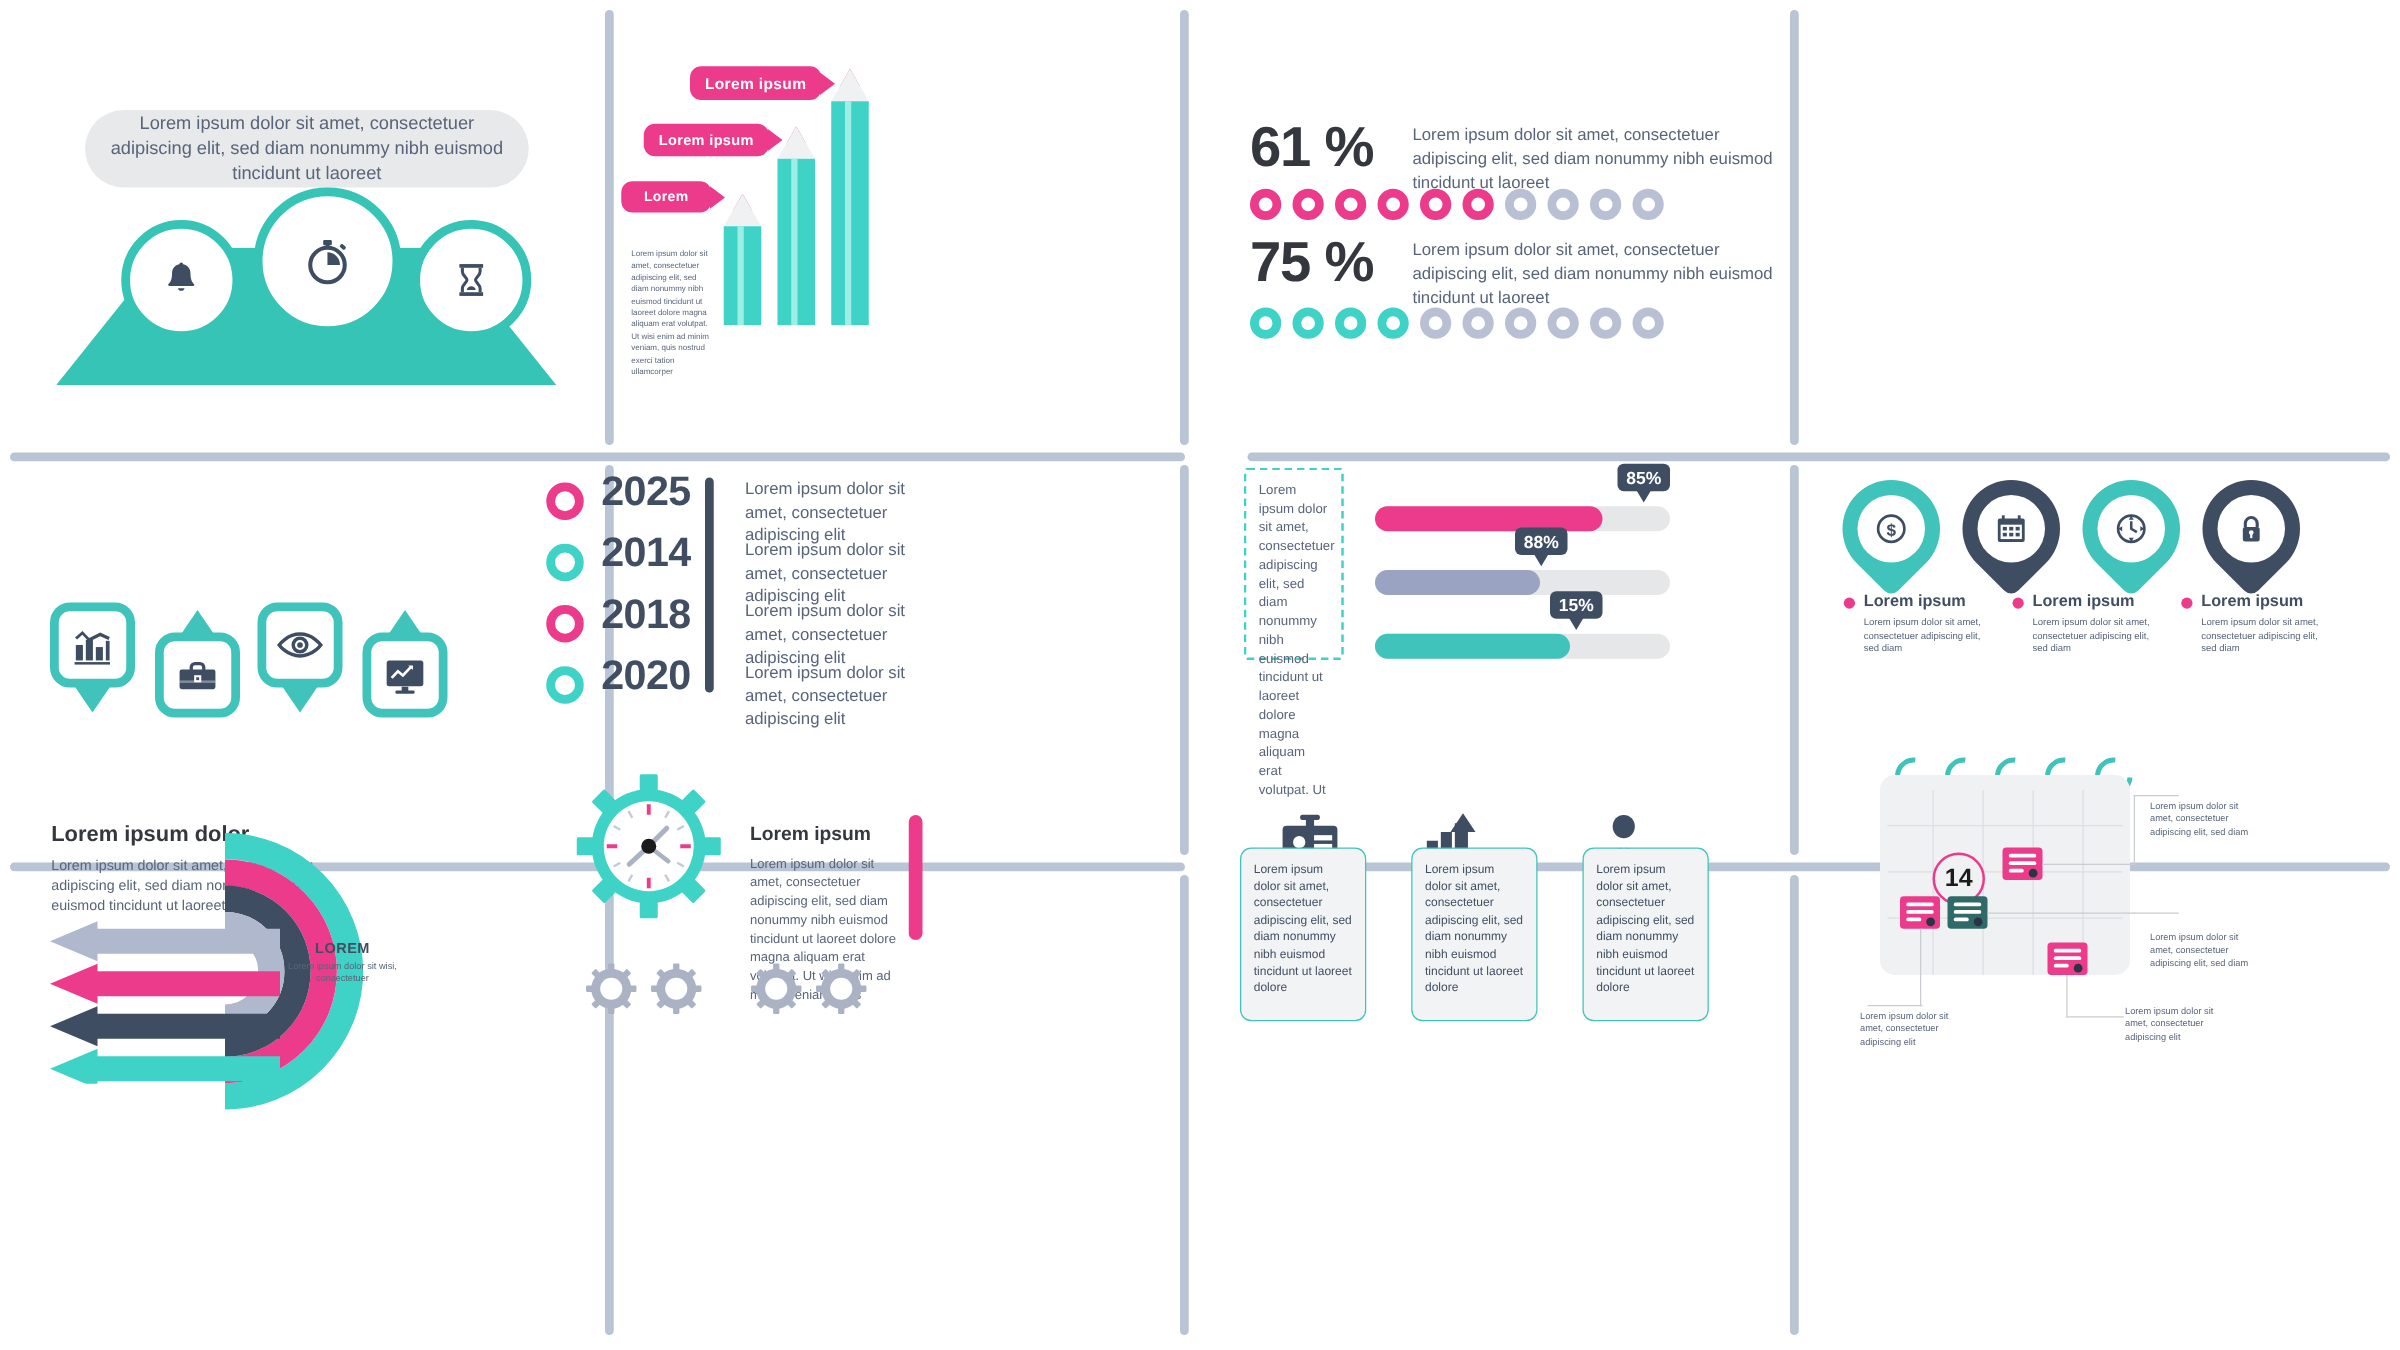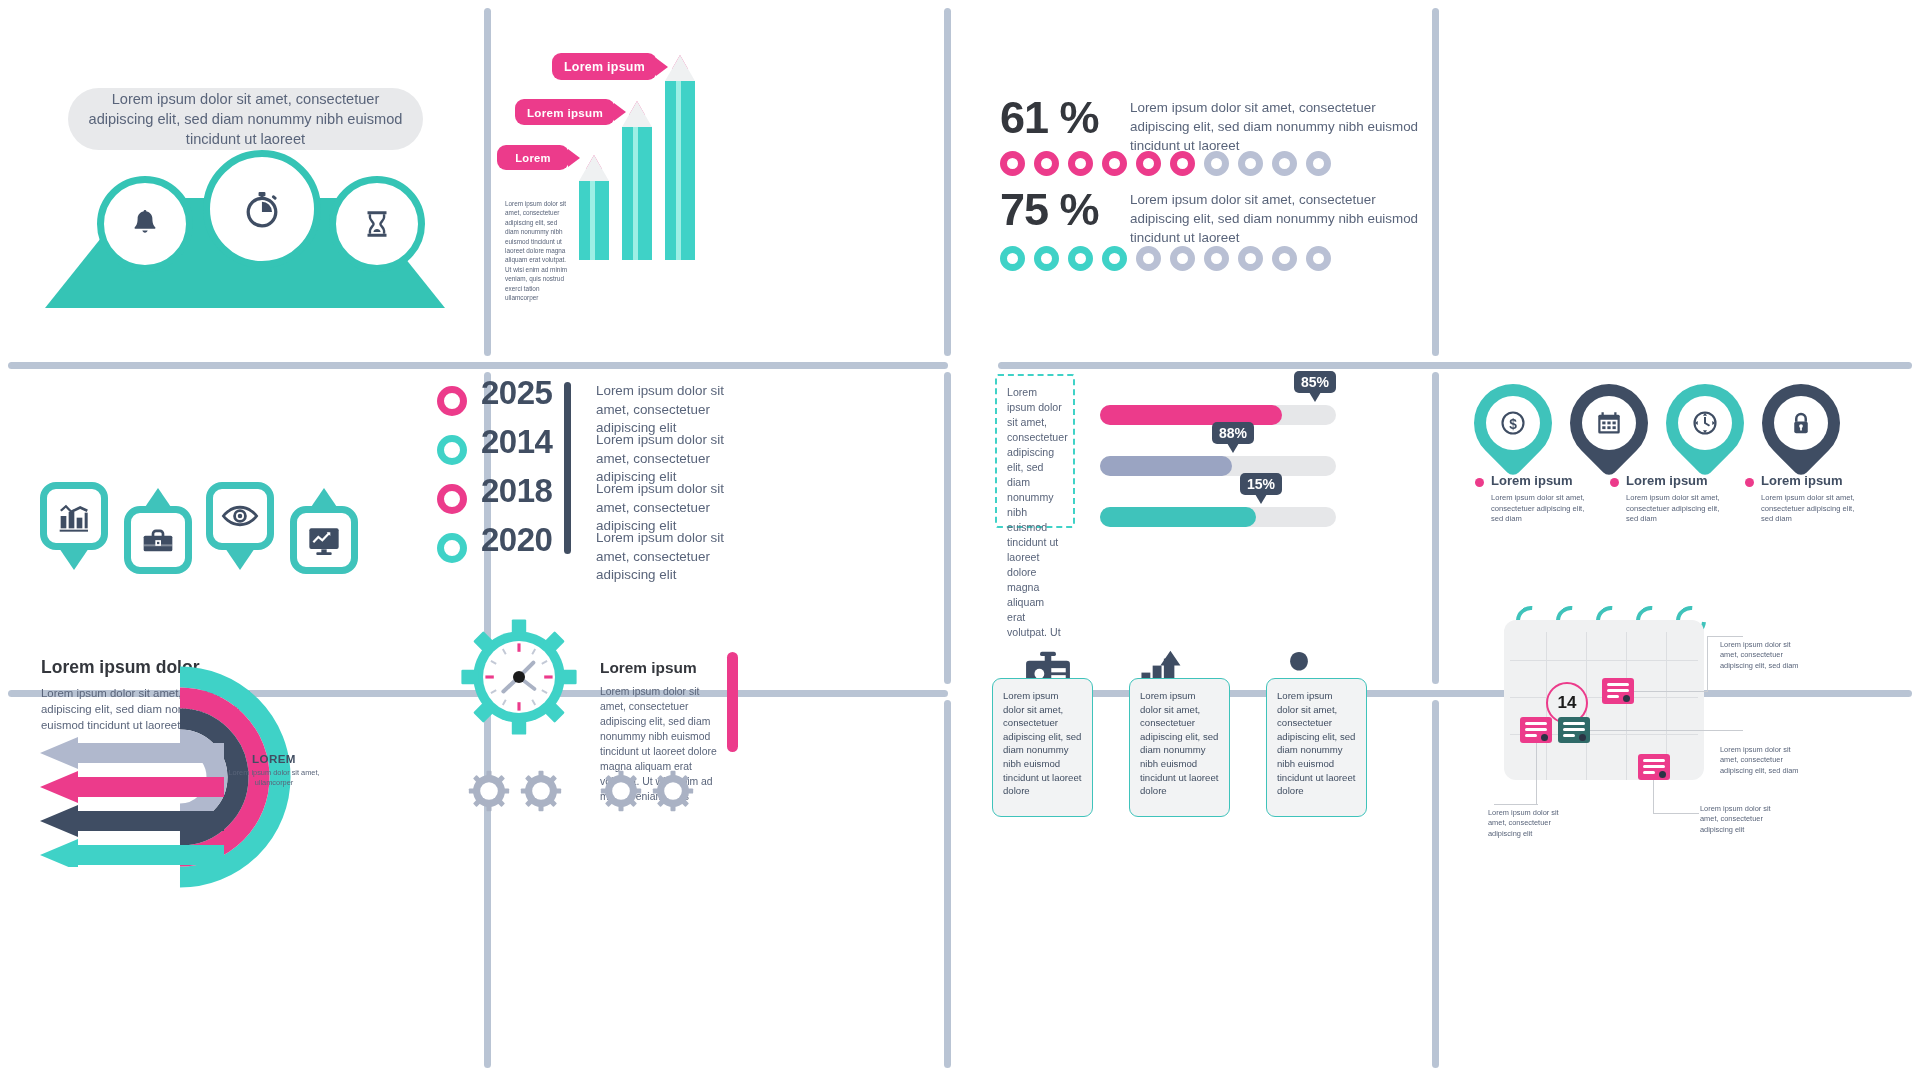--- a/index.html
+++ b/index.html
@@ -143,21 +143,21 @@
   .cal-body{position:absolute;background:#f0f1f2;border-radius:12px;}
   .cal-line{position:absolute;background:#dcdee1;}
   .spiral{position:absolute;width:22px;height:22px;border:4px solid #3fc3bb;
           border-radius:50%;border-right-color:transparent;transform:rotate(-40deg);}
   .note{position:absolute;border-radius:3px;}
   .note .ln{position:absolute;background:#fff;height:3px;border-radius:2px;}
   .note .dt{position:absolute;width:7px;height:7px;border-radius:50%;background:#2b3445;}
   .day14{
     position:absolute;width:38px;height:38px;border-radius:50%;border:2.4px solid #ec3b8b;
     display:flex;align-items:center;justify-content:center;
-    font-size:17px;font-weight:bold;color:#1c1c1c;background:#f0f1f2;
+    font-size:20px;font-weight:bold;color:#1c1c1c;background:#f0f1f2;
   }
   .leader{position:absolute;background:#c9ccd1;}
   .cal-note-txt{position:absolute;font-size:7.4px;line-height:10.4px;color:#59647a;width:82px;}
 </style>
 </head>
 <body>
 
 <div class="board">
 
   <div class="vsep" style="left:484px;top:8px;height:348px;"></div>
@@ -426,21 +426,21 @@
 
     <svg width="250" height="230" viewBox="0 0 250 230" style="position:absolute;left:150px;top:-28px;">
       <path d="M30 15 A100 100 0 1 1 30 215" fill="none" stroke="#3fd2c7" stroke-width="21"></path>
       <path d="M30 36 A79 79 0 1 1 30 194" fill="none" stroke="#ec3b8b" stroke-width="21"></path>
       <path d="M30 57 A58 58 0 1 1 30 173" fill="none" stroke="#3f4d63" stroke-width="21"></path>
       <path d="M30 78 A37 37 0 1 1 30 152" fill="none" stroke="#b0b8cd" stroke-width="21"></path>
     </svg>
 
     <div class="p9-center" style="left:225px;top:62px;">
       <div class="t">LOREM</div>
-      <div class="s">Lorem ipsum dolor sit amet, ullamcorper</div>
+      <div class="s">Lorem ipsum dolor sit wisi, consectetuer</div>
     </div>
 
     <svg width="190" height="130" viewBox="0 0 190 130" style="position:absolute;left:38px;top:47px;">
       <path d="M186 6 H40 V0 L2 16 L40 32 V26 H186 Z" fill="#b0b8cd"></path>
       <path d="M186 40 H40 V34 L2 50 L40 66 V60 H186 Z" fill="#ec3b8b"></path>
       <path d="M186 74 H40 V68 L2 84 L40 100 V94 H186 Z" fill="#3f4d63"></path>
       <path d="M186 108 H40 V102 L2 118 L40 134 V128 H186 Z" fill="#3fd2c7"></path>
     </svg>
   </div>
 

